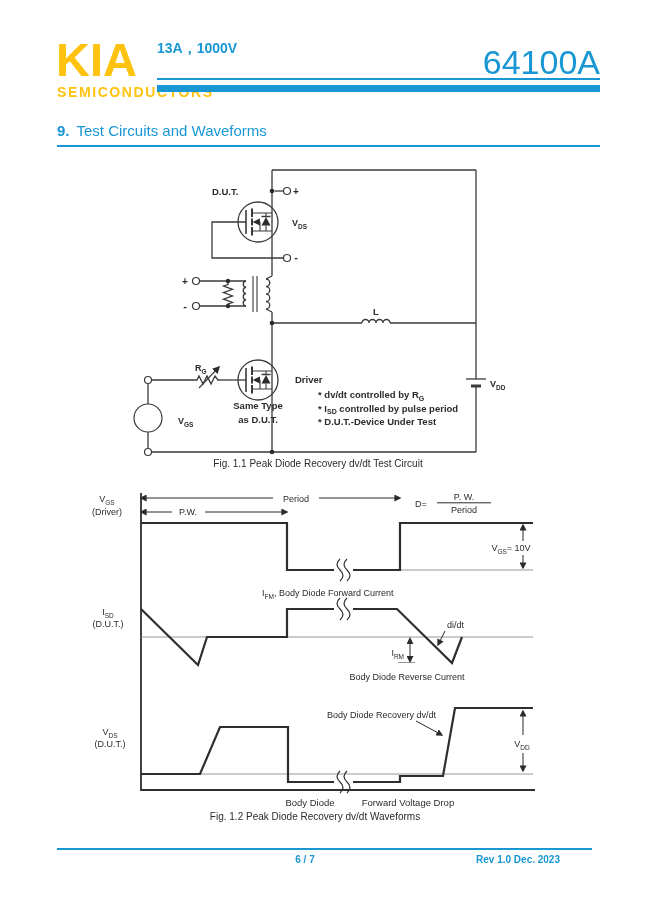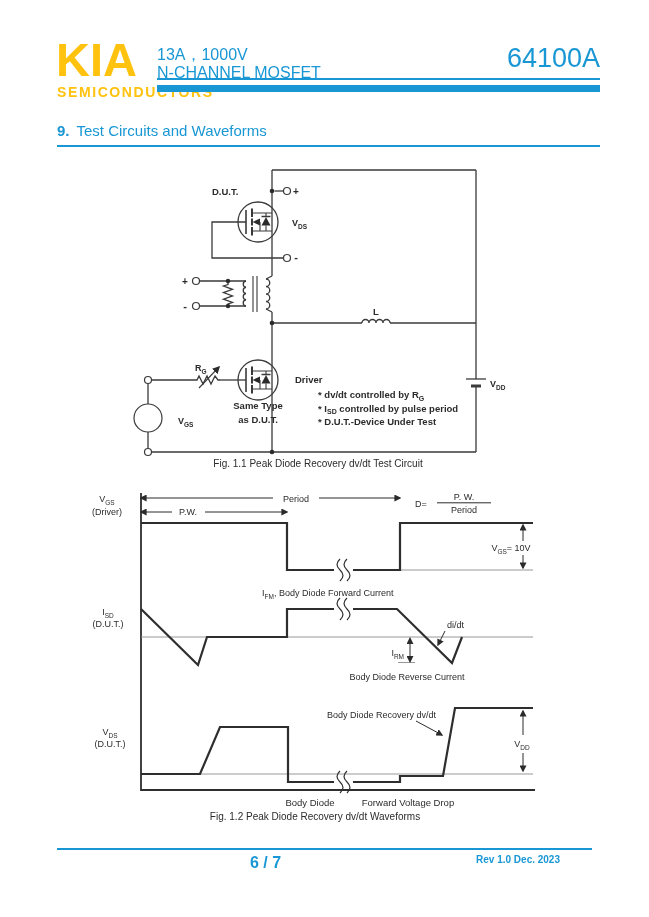--- a/index.html
+++ b/index.html
@@ -5,47 +5,46 @@
   html,body{margin:0;padding:0;background:#e8e8e8;}
   #page{
     position:relative;width:649px;height:917px;background:#ffffff;
     font-family:"Liberation Sans","DejaVu Sans",sans-serif;
     overflow:hidden;margin:0 auto;
   }
   .abs{position:absolute;}
   
   .logo-text{left:56px;top:36px;font-size:47px;font-weight:700;color:#ffc20e;letter-spacing:0px;line-height:48px;}
   .logo-sub{left:57px;top:84px;font-size:14px;font-weight:700;color:#ffc20e;letter-spacing:1.6px;}
-  .spec{left:157px;top:46px;font-size:16px;font-weight:400;color:#1897d4;line-height:18px;}
-  .partno{left:340px;top:43px;width:260px;text-align:right;font-size:27px;color:#1897d4;}
+  .spec{left:157px;top:39px;font-size:14px;font-weight:700;color:#1897d4;line-height:18px;}
+  .partno{left:340px;top:43px;width:260px;text-align:right;font-size:34px;color:#1897d4;}
   .rule-thin{left:157px;top:78px;width:443px;height:2px;background:#1897d4;}
   .rule-thick{left:157px;top:85px;width:443px;height:7px;background:#1897d4;}
   
   .section{left:57px;top:122px;font-size:15px;color:#1897d4;}
   .section .num{font-weight:700;}
   .section .ttl{margin-left:7px;text-align:center;}
   .section-underline{left:57px;top:145px;width:543px;height:2px;background:#1897d4;}
   
   .fig{left:0;top:0;}
   svg text{fill:#2b2b2b;font-family:"Liberation Sans","DejaVu Sans",sans-serif;}
   
   .footer-line{left:57px;top:848px;width:535px;height:2px;background:#1897d4;}
-  .footer-page{left:250px;top:854px;width:110px;text-align:left;font-size:16px;font-weight:700;color:#1897d4;}
+  .footer-page{left:250px;top:854px;width:110px;text-align:center;font-size:10px;font-weight:700;color:#1897d4;}
   .footer-rev{left:400px;top:854px;width:160px;text-align:right;font-size:10px;font-weight:700;color:#1897d4;}
 </style>
 </head>
 <body>
 
 <div id="page">
 
   <div class="abs logo-text">KIA</div>
   <div class="abs logo-sub">SEMICONDUCTORS</div>
   <div class="abs spec">
     <div>13A，1000V</div>
-    <div>N-CHANNEL MOSFET</div>
   </div>
   <div class="abs partno">64100A</div>
   <div class="abs rule-thin"></div>
   <div class="abs rule-thick"></div>
 
   <div class="abs section">
     <span class="num">9.</span><span class="ttl">Test Circuits and Waveforms</span>
   </div>
   <div class="abs section-underline"></div>
 

